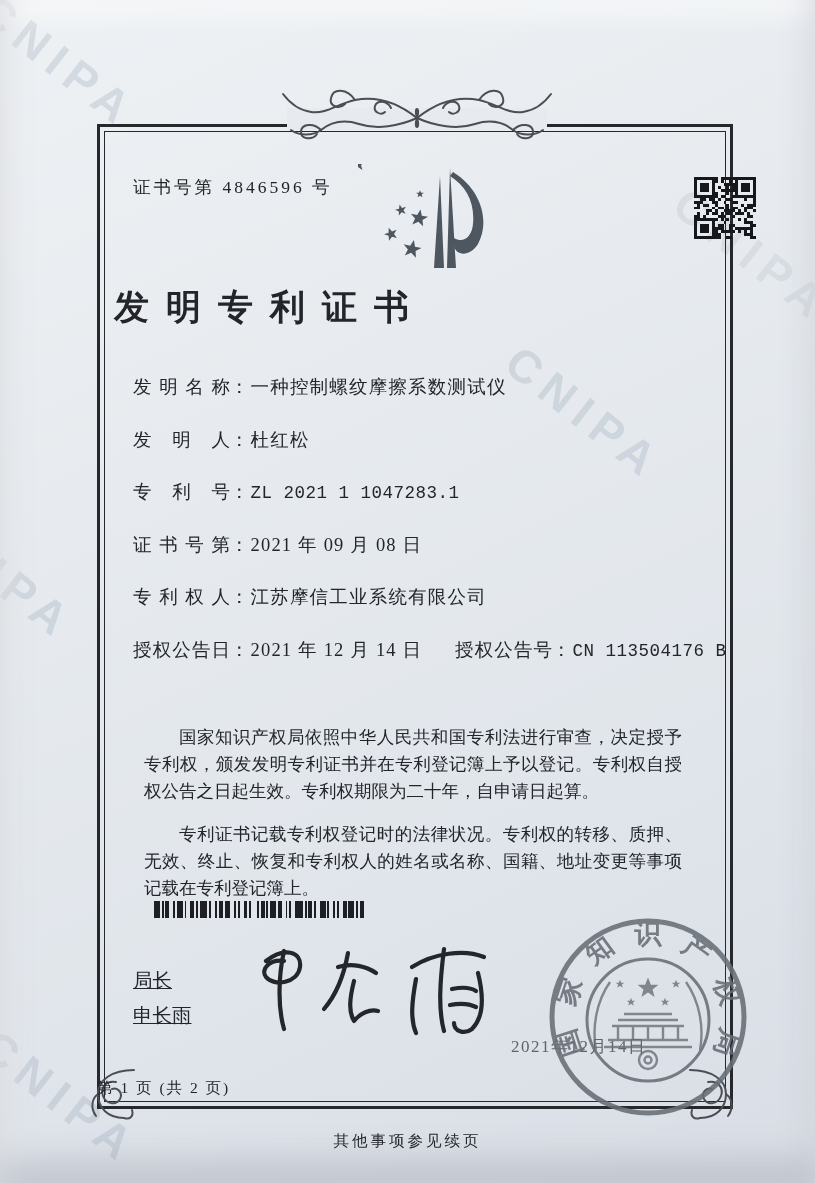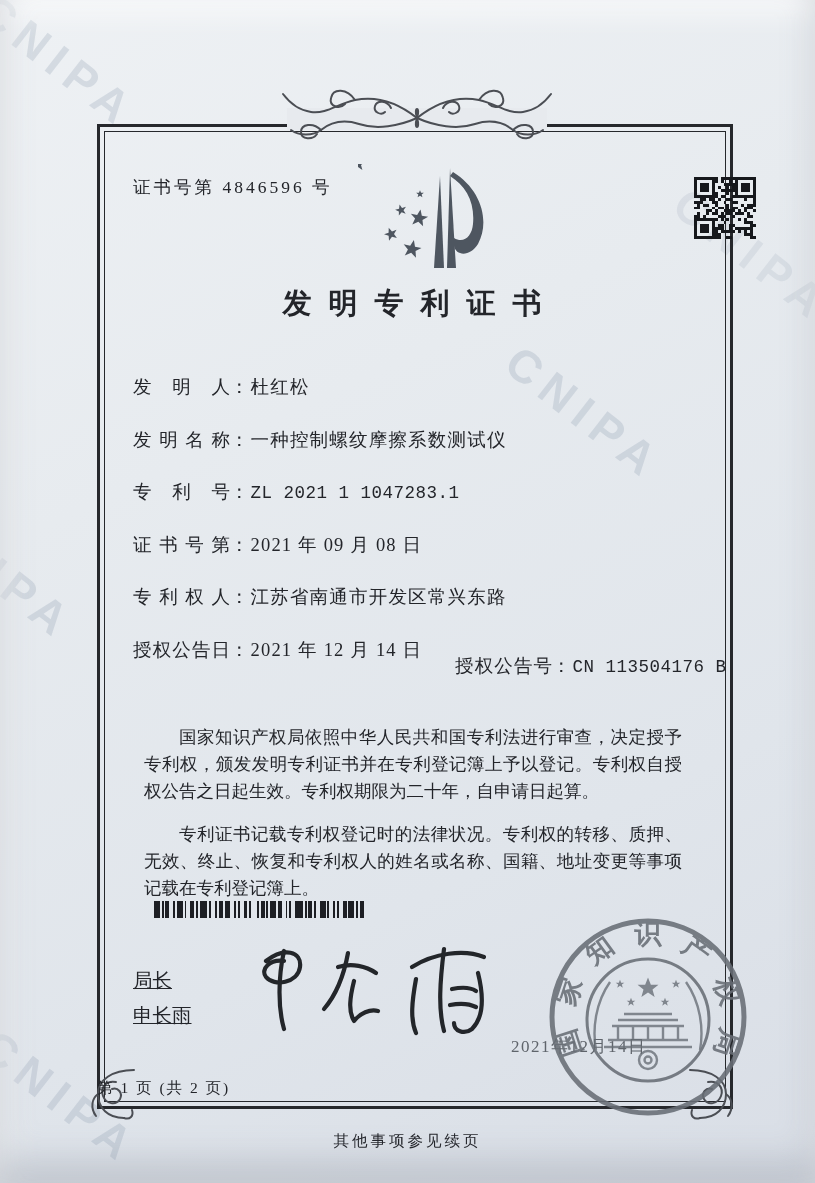--- a/index.html
+++ b/index.html
@@ -21,30 +21,30 @@
     border:3px solid #26282c;z-index:2;}
   .frame-inner{position:absolute;inset:4px;border:1.5px solid #26282c;}
   .ornament-top{position:absolute;left:277px;top:88px;width:280px;height:58px;z-index:3;}
   .ornament-corner{position:absolute;width:52px;height:58px;z-index:3;}
   .oc-left{left:84px;top:1066px;}
   .oc-right{left:688px;top:1066px;transform:scaleX(-1);}
   
   .cert-no{position:absolute;left:133px;top:175px;font-size:17.5px;letter-spacing:3px;z-index:4;}
   .logo{position:absolute;left:358px;top:164px;width:155px;height:118px;z-index:4;}
   .qr{position:absolute;left:694px;top:177px;width:62px;height:62px;z-index:4;}
-  .title{position:absolute;left:97px;top:284px;width:630px;text-align:center;
-    font-size:29px;font-weight:bold;letter-spacing:17px;text-indent:17px;z-index:4;}
+  .title{position:absolute;left:97px;top:284px;width:630px;
+    font-size:35px;font-weight:bold;letter-spacing:17px;text-indent:17px;z-index:4;}
   .fields{position:absolute;left:133px;top:374px;width:566px;z-index:4;}
   .frow{margin-bottom:27.5px;font-size:18.5px;white-space:nowrap;position:relative;}
   .flabel{display:inline-block;width:97px;text-align:justify;text-align-last:justify;
     vertical-align:top;letter-spacing:0;}
   .fcolon{display:inline-block;margin-right:2px;}
   .fvalue{letter-spacing:1.2px;}
   .num{font-family:"Liberation Mono","DejaVu Sans Mono",monospace;font-size:17.5px;letter-spacing:.5px;}
-  .grant-right{position:absolute;left:322px;top:16px;white-space:nowrap;}
+  .grant-right{position:absolute;left:322px;top:0;white-space:nowrap;}
   .paras{position:absolute;left:128px;top:708px;width:570px;font-size:17.5px;
     line-height:27px;text-align:justify;z-index:4;}
   .paras p{margin:16px;text-indent:2em;}
   .barcode{position:absolute;left:154px;top:901px;width:212px;height:17px;display:flex;z-index:4;}
   .barcode span{background:#1d1f24;height:100%;}
   .signer{position:absolute;left:133px;top:963px;font-size:19.5px;line-height:35px;z-index:4;text-decoration:underline;}
   .signature{position:absolute;left:226px;top:933px;width:262px;height:115px;z-index:5;}
   .seal{position:absolute;left:543px;top:912px;width:210px;height:210px;z-index:4;opacity:.88;}
   .seal-date{position:absolute;left:511px;top:1035px;font-size:17px;letter-spacing:1.5px;
     color:#3c4148;opacity:.78;z-index:3;white-space:nowrap;}
@@ -275,33 +275,33 @@
       <rect x="0" y="15" width="1" height="5"></rect>
       <rect x="6" y="15" width="1" height="5"></rect>
       <rect x="2" y="16" width="3" height="3"></rect>
     </g>
 </svg>
 
 <div class="title">发明专利证书</div>
 
 <div class="fields">
   <div class="frow">
+    <span class="flabel">发明名称</span><span class="fcolon">：</span><span class="fvalue">一种控制螺纹摩擦系数测试仪</span>
+  </div>
+  <div class="frow">
     <span class="flabel">发明人</span><span class="fcolon">：</span><span class="fvalue">杜红松</span>
   </div>
   <div class="frow">
-    <span class="flabel">发明名称</span><span class="fcolon">：</span><span class="fvalue">一种控制螺纹摩擦系数测试仪</span>
-  </div>
-  <div class="frow">
     <span class="flabel">专利号</span><span class="fcolon">：</span><span class="fvalue num">ZL 2021 1 1047283.1</span>
   </div>
   <div class="frow">
     <span class="flabel">证书号第</span><span class="fcolon">：</span><span class="fvalue">2021 年 09 月 08 日</span>
   </div>
   <div class="frow">
-    <span class="flabel">专利权人</span><span class="fcolon">：</span><span class="fvalue">江苏省南通市开发区常兴东路</span>
+    <span class="flabel">专利权人</span><span class="fcolon">：</span><span class="fvalue">江苏摩信工业系统有限公司</span>
   </div>
   <div class="frow">
     <span class="flabel">授权公告日</span><span class="fcolon">：</span><span class="fvalue">2021 年 12 月 14 日</span>
     <span class="grant-right">
       <span class="flabel">授权公告号</span><span class="fcolon">：</span><span class="fvalue num">CN 113504176 B</span>
     </span>
   </div>
 </div>
 
 <div class="paras">

